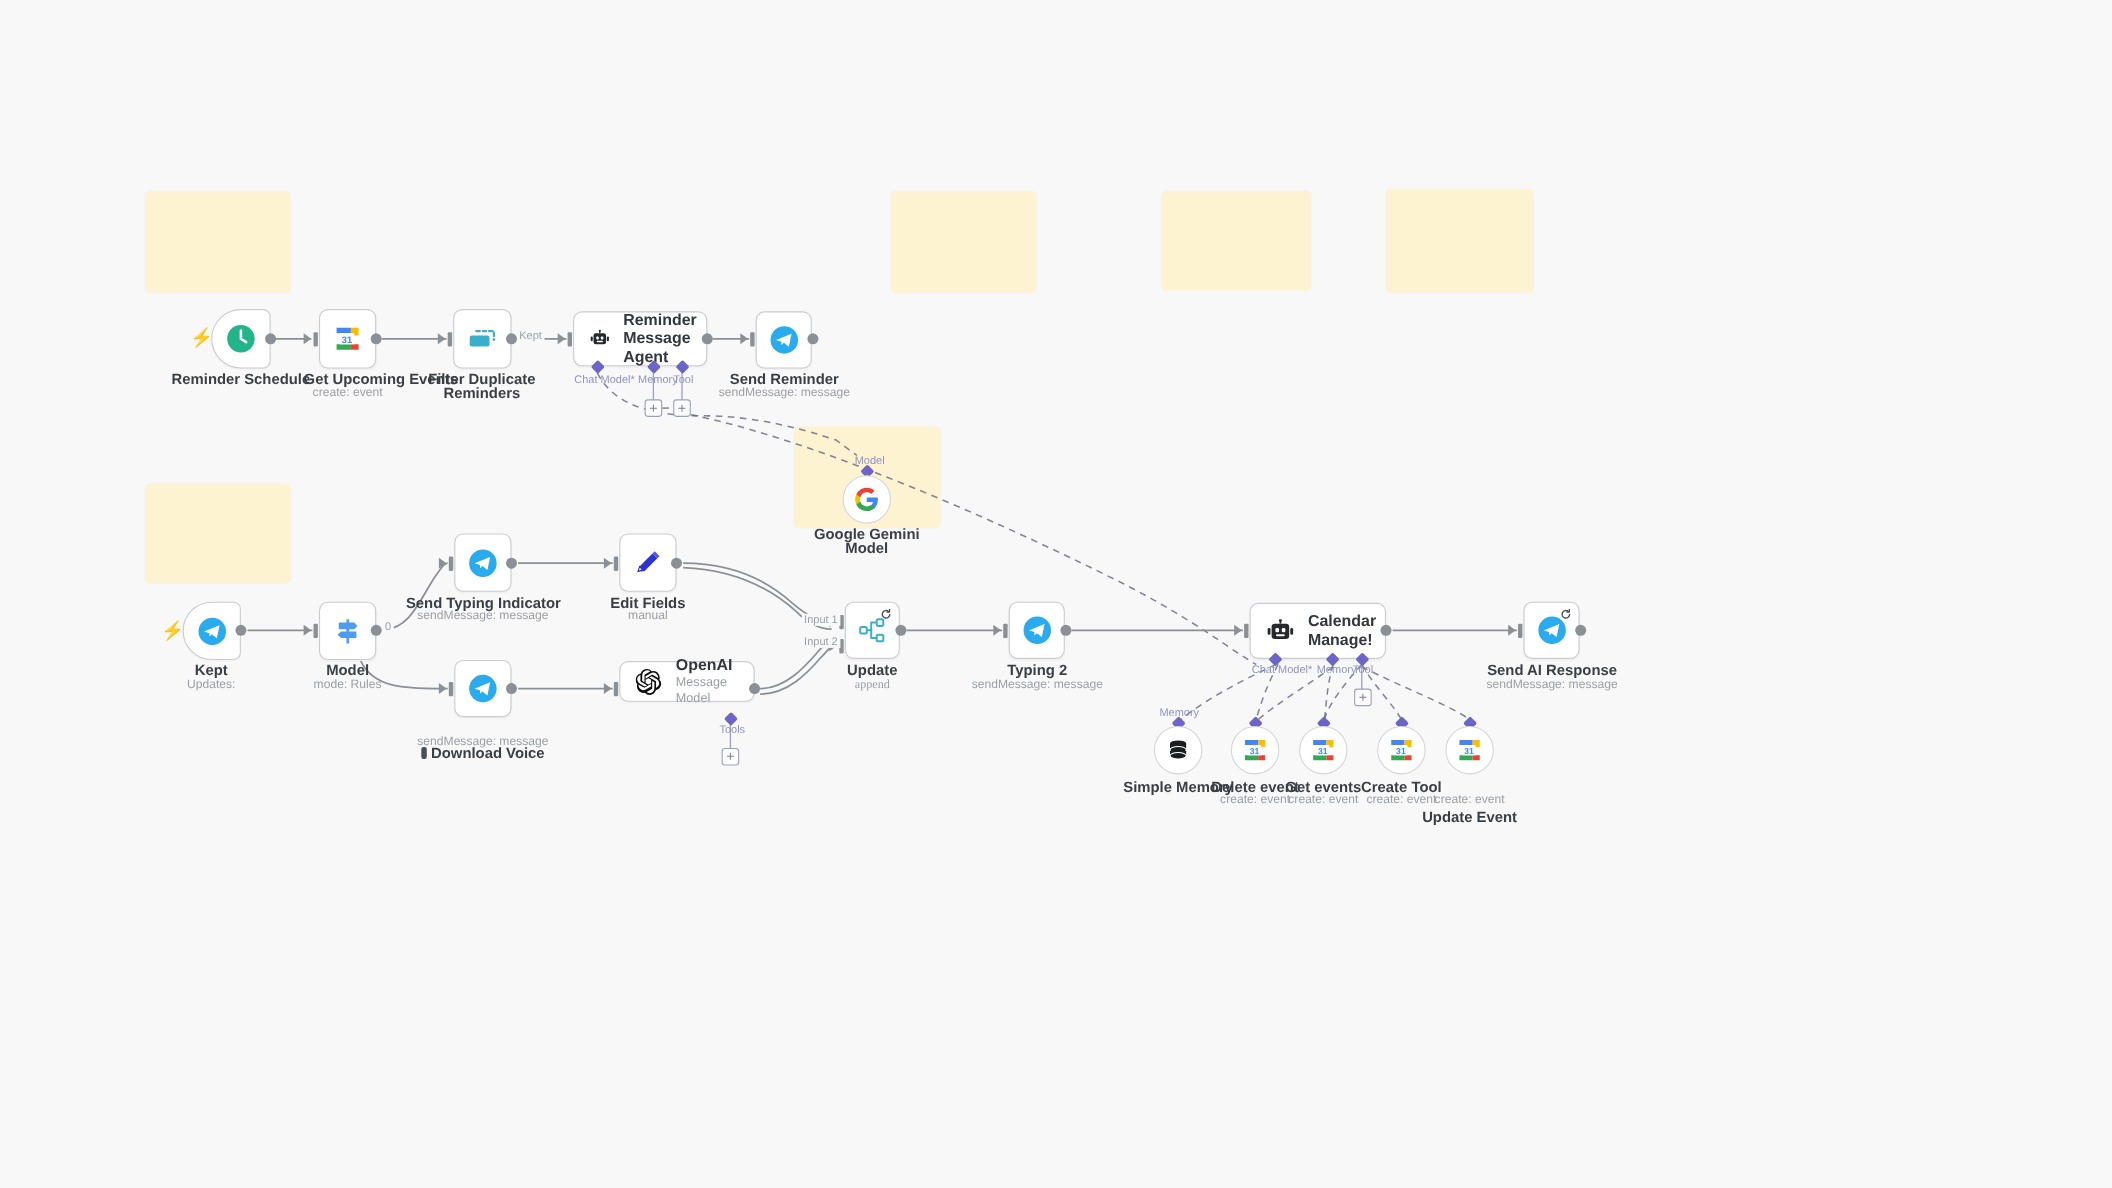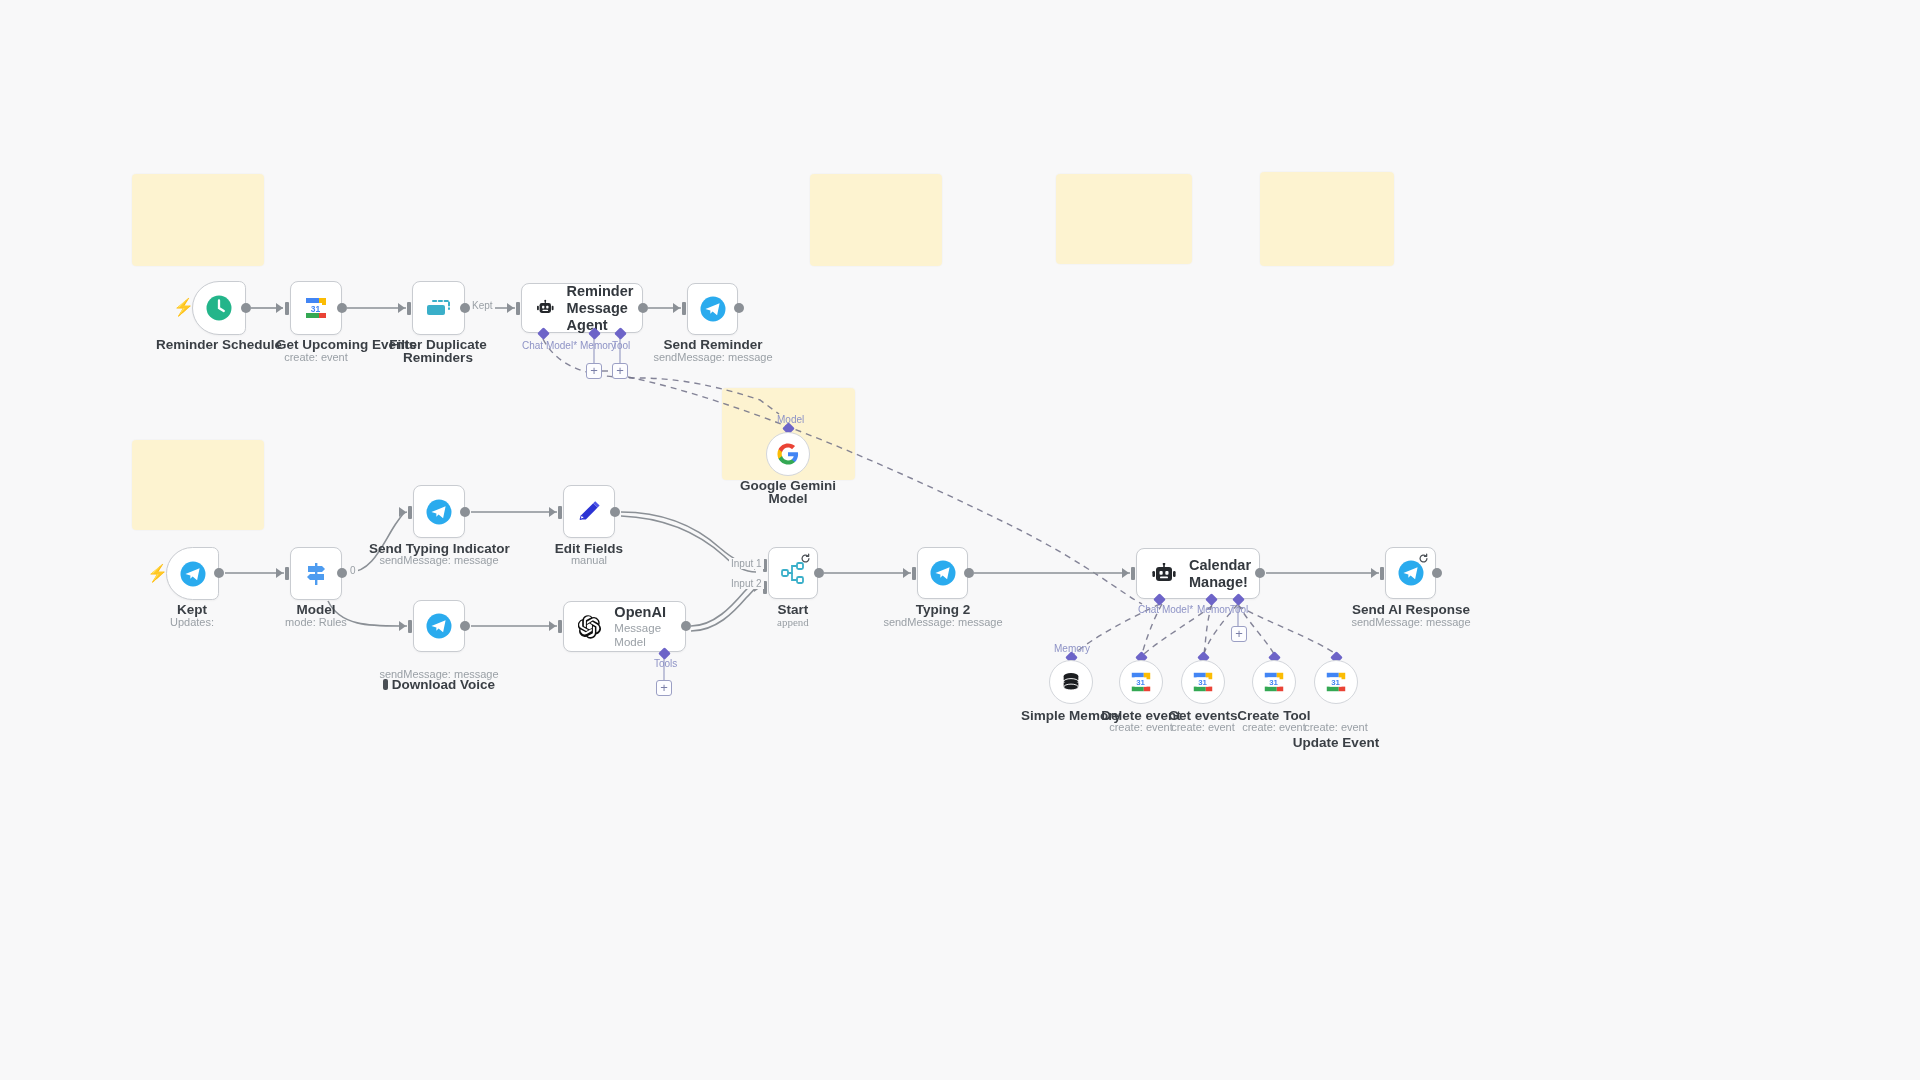--- a/index.html
+++ b/index.html
@@ -389,21 +389,21 @@
     </svg>
   </div>
   <div class="dot" style="left:460px;top:621px;"></div>
   <div class="node-title" style="left:369px;top:677px;width:140px;">
     <span class="voice-glyph"></span><span>Download Voice</span>
   </div>
   <div class="node-sub" style="left:369px;top:668px;width:140px;">sendMessage: message</div>
 
   <div class="arrow-bar" style="left:558px;top:620px;"></div>
   <div class="arrow-in" style="left:549px;top:621px;"></div>
-  <div class="node-box wide" style="left:563px;top:601px;width:123px;height:51px;">
+  <div class="node-box wide" style="left:563px;top:601px;width:123px;height:37px;">
     <svg class="ico" width="28" height="28" viewBox="0 0 32 32">
       <path fill="#0e0e0e" d="M28.1 13.1a7.6 7.6 0 0 0-.7-6.3 7.8 7.8 0 0 0-8.4-3.7A7.7 7.7 0 0 0 13.3.5a7.8 7.8 0 0 0-7.4 5.4 7.7 7.7 0 0 0-5.1 3.7 7.8 7.8 0 0 0 1 9.2 7.6 7.6 0 0 0 .6 6.3 7.8 7.8 0 0 0 8.4 3.7 7.6 7.6 0 0 0 5.7 2.6 7.8 7.8 0 0 0 7.4-5.4 7.7 7.7 0 0 0 5.1-3.7 7.8 7.8 0 0 0-.9-9.2zm-11.6 16.2a5.8 5.8 0 0 1-3.7-1.3l.2-.1 6.1-3.5a1 1 0 0 0 .5-.9v-8.6l2.6 1.5v7.1a5.8 5.8 0 0 1-5.7 5.8zM4.1 23a5.8 5.8 0 0 1-.7-3.9l.2.1 6.1 3.5a1 1 0 0 0 1 0l7.4-4.3v3l-6.2 3.6a5.8 5.8 0 0 1-7.8-2zM2.5 10a5.8 5.8 0 0 1 3-2.5v7.2a1 1 0 0 0 .5.9l7.4 4.2-2.6 1.5-6.2-3.5a5.8 5.8 0 0 1-2.1-7.8zm21.2 4.9l-7.4-4.3 2.6-1.5 6.2 3.6a5.8 5.8 0 0 1-.9 10.4v-7.2a1 1 0 0 0-.5-1zm2.6-3.9l-.2-.1-6-3.5a1 1 0 0 0-1 0L11.7 12V9l6.2-3.5a5.8 5.8 0 0 1 8.6 6zM10.3 16.4l-2.6-1.5V7.8a5.8 5.8 0 0 1 9.5-4.5l-.2.1-6.1 3.5a1 1 0 0 0-.5.9zm1.4-3l3.3-1.9 3.3 1.9v3.8l-3.3 1.9-3.3-1.9z"></path>
     </svg>
     <div class="inline-title">
       <span>OpenAI</span>
       <span class="sub">Message Model</span>
     </div>
   </div>
   <div class="dot" style="left:681px;top:621px;"></div>
   <div class="diamond" style="left:660px;top:649px;"></div>
@@ -423,21 +423,21 @@
     </svg>
     <svg class="ico" width="26" height="24" viewBox="0 0 26 24">
       <rect x="2" y="9" width="6" height="6" rx="1.5" fill="none" stroke="#3aafc9" stroke-width="1.8"></rect>
       <rect x="17" y="2" width="6" height="6" rx="1.5" fill="none" stroke="#3aafc9" stroke-width="1.8"></rect>
       <rect x="17" y="16" width="6" height="6" rx="1.5" fill="none" stroke="#3aafc9" stroke-width="1.8"></rect>
       <path d="M8 12 h4 v-7 h5" fill="none" stroke="#3aafc9" stroke-width="1.8"></path>
       <path d="M12 12 v7 h5" fill="none" stroke="#3aafc9" stroke-width="1.8"></path>
     </svg>
   </div>
   <div class="dot" style="left:814px;top:568px;"></div>
-  <div class="node-title" style="left:723px;top:602px;width:140px;">Start</div>
+  <div class="node-title" style="left:723px;top:602px;width:140px;">Update</div>
   <div class="node-sub" style="left:723px;top:616px;width:140px;font-family:Liberation Serif, serif;">append</div>
 
   <div class="arrow-bar" style="left:912px;top:567px;"></div>
   <div class="arrow-in" style="left:903px;top:568px;"></div>
   <div class="node-box" style="left:917px;top:547px;width:51px;height:52px;">
     <svg class="ico" width="28" height="28" viewBox="0 0 28 28">
       <circle cx="14" cy="14" r="12.5" fill="#2aabee"></circle>
       <path d="M6.4 14.1 L20.6 8.3 L18.1 20.2 L13.6 16.6 L11.3 18.7 L11.4 15.6 Z" fill="#fff"></path>
     </svg>
   </div>

